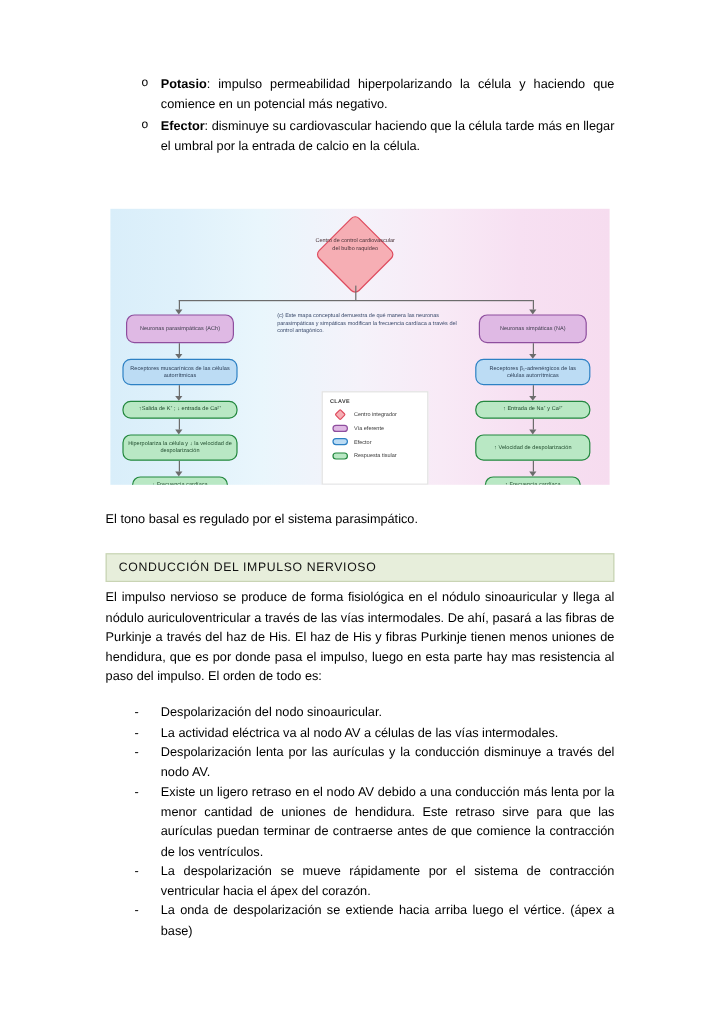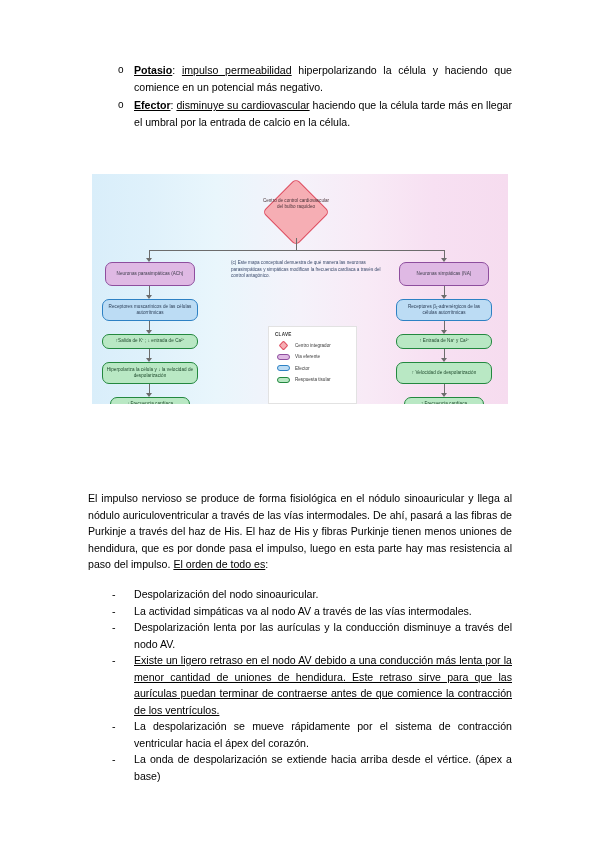--- a/index.html
+++ b/index.html
@@ -16,21 +16,21 @@
 
   
   .top-list { position: absolute; left: 112px; top: 62px; width: 400px; }
   .bullet-row { display: flex; align-items: flex-start; margin-bottom: 2px; }
   .bullet-mark {
     width: 22px; flex: 0 0 22px; font-size: 10px; line-height: 16px;
     color: #000; text-align: left; padding-left: 6px;
   }
   .bullet-body { flex: 1; font-size: 10.6px; line-height: 16.5px; text-align: justify; }
   .b { font-weight: bold; }
-  .u { text-decoration: underline; }
+  .u { }
 
   
   .figure {
     position: absolute; left: 92px; top: 174px; width: 416px; height: 230px;
     background: linear-gradient(to right,
       #d9eefa 0%, #dff1fb 14%, #e9f6fc 30%, #f5f2fa 50%,
       #f8eaf6 66%, #f7e0f2 82%, #f6dcef 100%);
     overflow: hidden;
   }
   .fig-inner { position: absolute; inset: 0; }
@@ -201,51 +201,55 @@
           <div class="legend-swatch">
               <div class="sw-box sw-green"></div>
             </div>
           <div class="legend-label">Respuesta tisular</div>
         </div>
       </div>
 
     </div>
   </div>
 
-
+  <div class="para" style="left:88px; top:425px; width:424px;">El tono basal es regulado por el sistema parasimpático.</div>
+
+  <div class="section-band">
+    <span>CONDUCCIÓN DEL IMPULSO NERVIOSO</span>
+  </div>
 
   <div class="para" style="left:88px; top:490px; width:424px;"><span>El impulso nervioso se produce de forma fisiológica en el nódulo sinoauricular y llega al nódulo auriculoventricular a través de las vías intermodales. De ahí, pasará a las fibras de Purkinje a través del haz de His. El haz de His y fibras Purkinje tienen menos uniones de hendidura, que es por donde pasa el impulso, luego en esta parte hay mas resistencia al paso del impulso. </span><span class="u">El orden de todo es</span><span>:</span></div>
 
   <div class="dash-list">
 
     <div class="dash-row">
       <div class="dash-mark">-</div>
       <div class="dash-body">Despolarización del nodo sinoauricular.</div>
     </div>
 
     <div class="dash-row">
       <div class="dash-mark">-</div>
-      <div class="dash-body">La actividad simpáticas va al nodo AV a través de las vías intermodales.</div>
+      <div class="dash-body">La actividad eléctrica va al nodo AV a células de las vías intermodales.</div>
     </div>
 
     <div class="dash-row">
       <div class="dash-mark">-</div>
       <div class="dash-body">Despolarización lenta por las aurículas y la conducción disminuye a través del nodo AV.</div>
     </div>
 
     <div class="dash-row">
       <div class="dash-mark">-</div>
       <div class="dash-body u">Existe un ligero retraso en el nodo AV debido a una conducción más lenta por la menor cantidad de uniones de hendidura. Este retraso sirve para que las aurículas puedan terminar de contraerse antes de que comience la contracción de los ventrículos.</div>
     </div>
 
     <div class="dash-row">
       <div class="dash-mark">-</div>
       <div class="dash-body">La despolarización se mueve rápidamente por el sistema de contracción ventricular hacia el ápex del corazón.</div>
     </div>
 
     <div class="dash-row">
       <div class="dash-mark">-</div>
-      <div class="dash-body">La onda de despolarización se extiende hacia arriba desde el vértice. (ápex a base)</div>
+      <div class="dash-body">La onda de despolarización se extiende hacia arriba luego el vértice. (ápex a base)</div>
     </div>
 
   </div>
 
 </div>
 
 </body></html>

